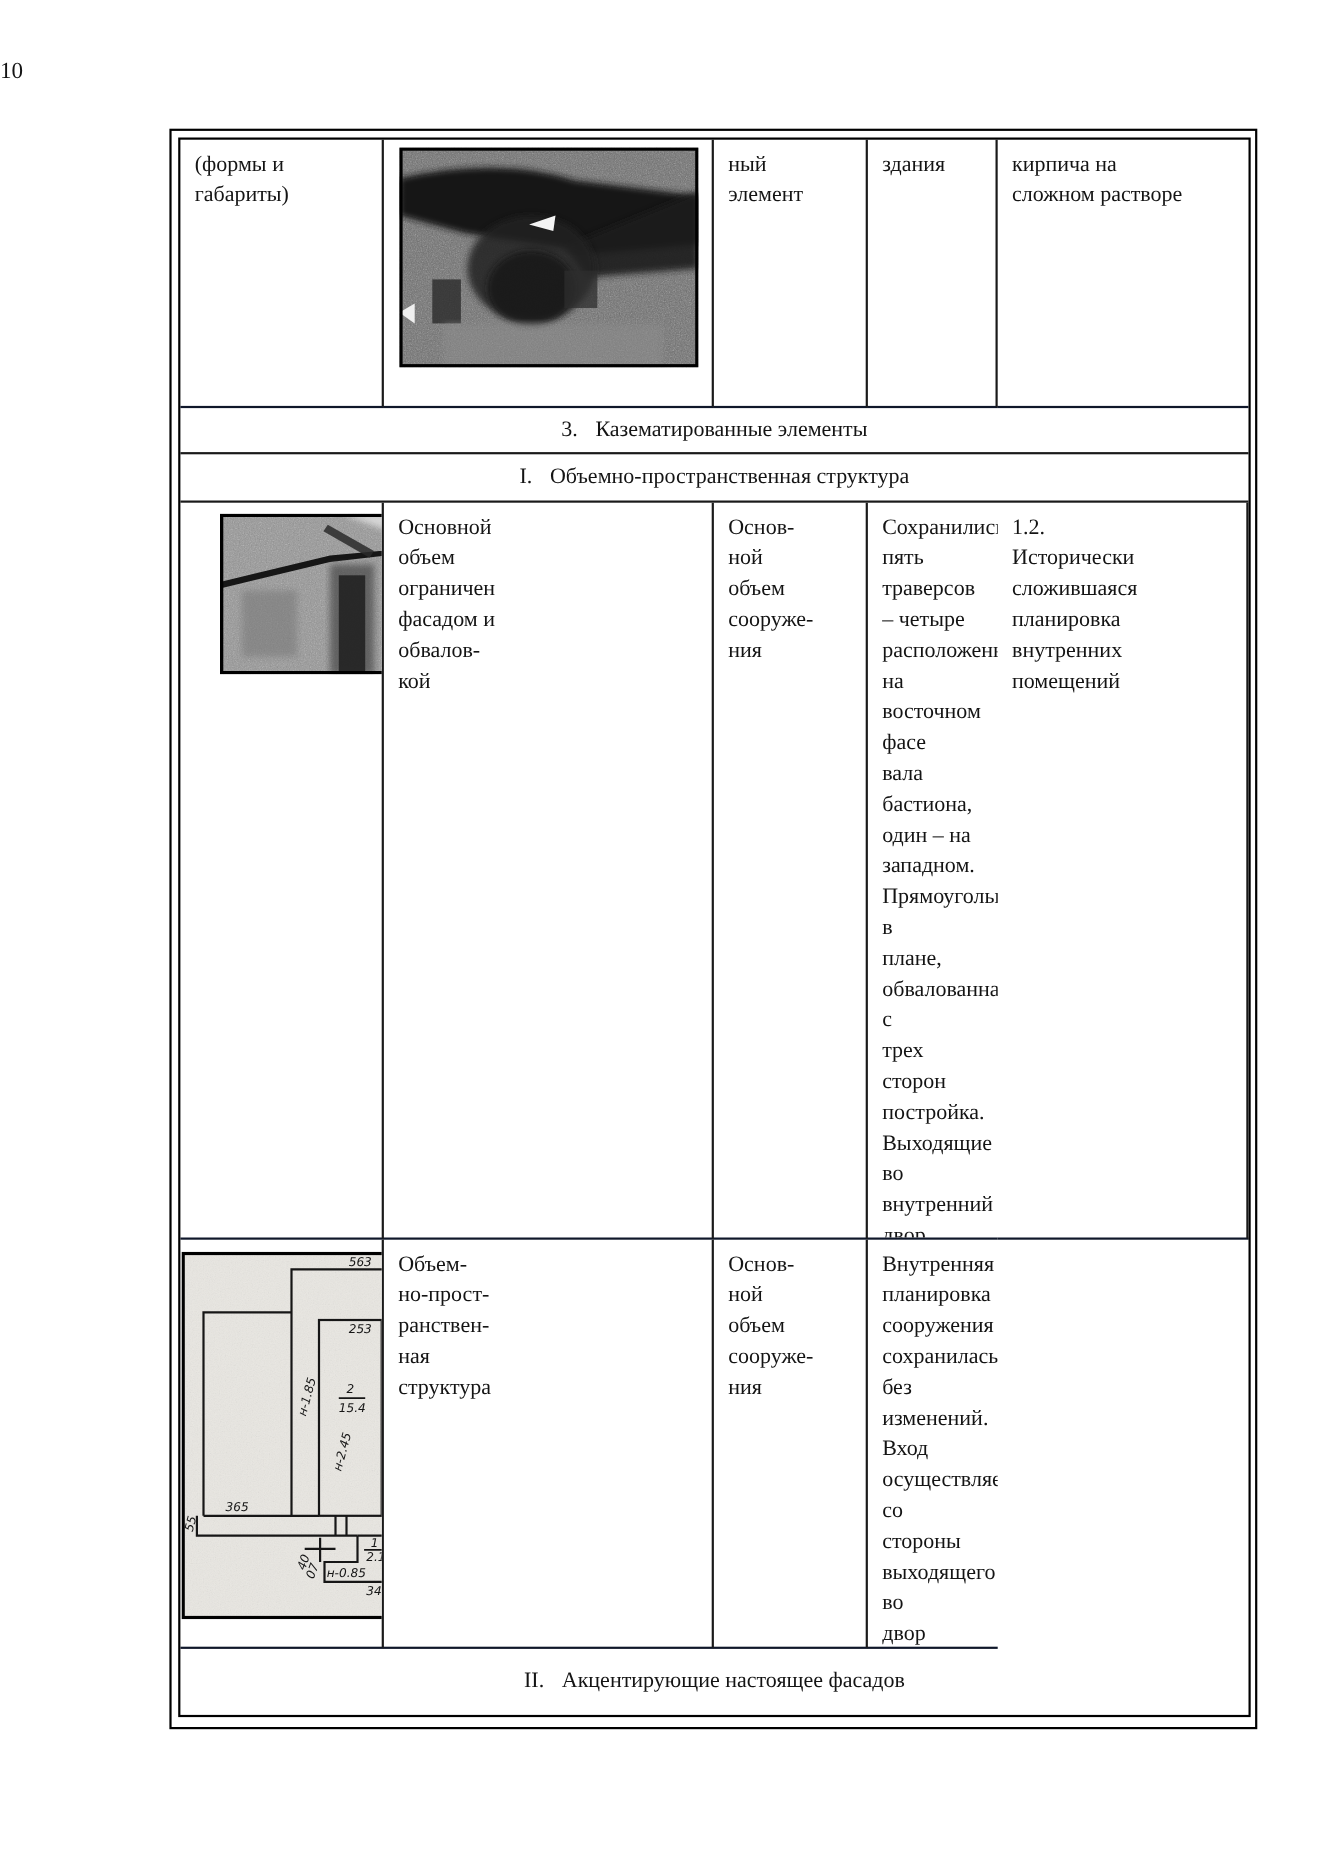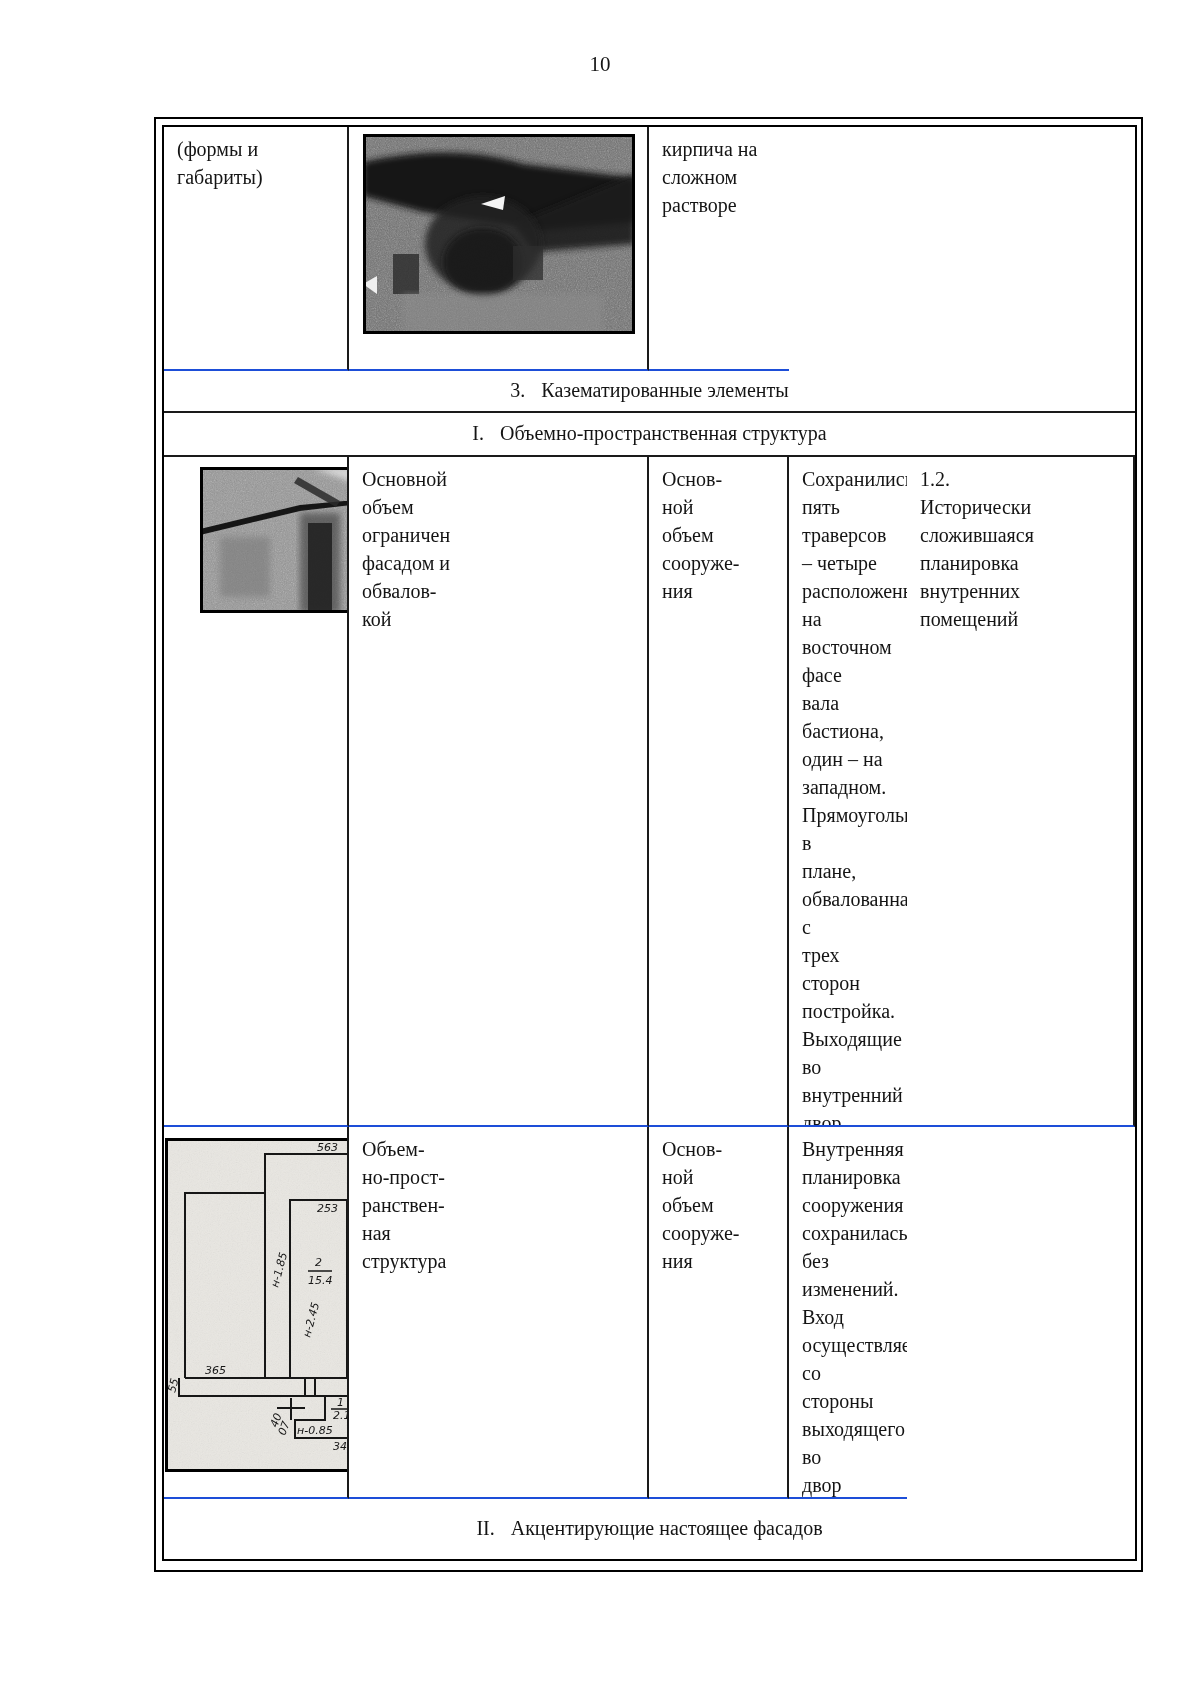--- a/index.html
+++ b/index.html
@@ -7,36 +7,36 @@
     position:relative;
     width:1200px;height:1698px;
     background:#ffffff;
     font-family:"Liberation Serif","DejaVu Serif",serif;
     color:#141414;
     margin:0 auto;
     overflow:hidden;
   }
   .pageno{
     position:absolute;top:52px;left:0;right:0;
-    text-align:center;font-size:21px;
+    font-size:21px;
   }
   .frame{
     position:absolute;left:154px;top:117px;width:985px;height:1451px;
     border:2px solid #000;
   }
   .tbl{
     position:absolute;left:6px;top:6px;right:4px;bottom:9px;
     border:2px solid #000;
     display:grid;
     grid-template-columns:185px 300px 140px 118px auto;
     grid-template-rows:244px 42px 44px 670px 372px auto;
   }
   .cell{
     border-right:2px solid #1a1a1a;
-    border-bottom:2px solid #1d4ed8;
+    border-bottom:2px solid #0f172a;
     padding:8px 8px 0 13px;
     font-size:20px;line-height:28px;
     white-space:pre-line;
     position:relative;
     overflow:hidden;
   }
   .cell.lastcol{border-right:none;}
   .cell.imgcell{padding:4px;}
   .hdr{
     grid-column:1 / -1;
@@ -83,20 +83,23 @@
           <ellipse cx="120" cy="110" rx="58" ry="48" fill="#242424" filter="url(#soft)" opacity="0.85"></ellipse>
           <ellipse cx="120" cy="128" rx="40" ry="34" fill="#161616" filter="url(#soft)" opacity="0.8"></ellipse>
           <rect x="30" y="120" width="26" height="40" fill="#2a2a2a" opacity="0.8"></rect>
           <rect x="150" y="112" width="30" height="34" fill="#2d2d2d" opacity="0.75"></rect>
           <path d="M118,70 L142,62 L140,76 Z" fill="#f4f4f4"></path>
           <path d="M0,150 L14,142 L14,160 Z" fill="#efefef"></path>
           <rect x="40" y="160" width="200" height="40" fill="#8c8c8c" opacity="0.55" filter="url(#soft)"></rect>
           <rect x="1.5" y="1.5" width="269" height="197" fill="none" stroke="#000" stroke-width="3"></rect>
         </svg>
       </div>
+      <div class="cell">ный
+элемент</div>
+      <div class="cell">здания</div>
       <div class="cell lastcol">кирпича на
 сложном растворе</div>
 
       <div class="hdr">
         <span class="num">3.</span>
         <span>Казематированные элементы</span>
       </div>
 
       <div class="hdr">
         <span class="num">I.</span>

